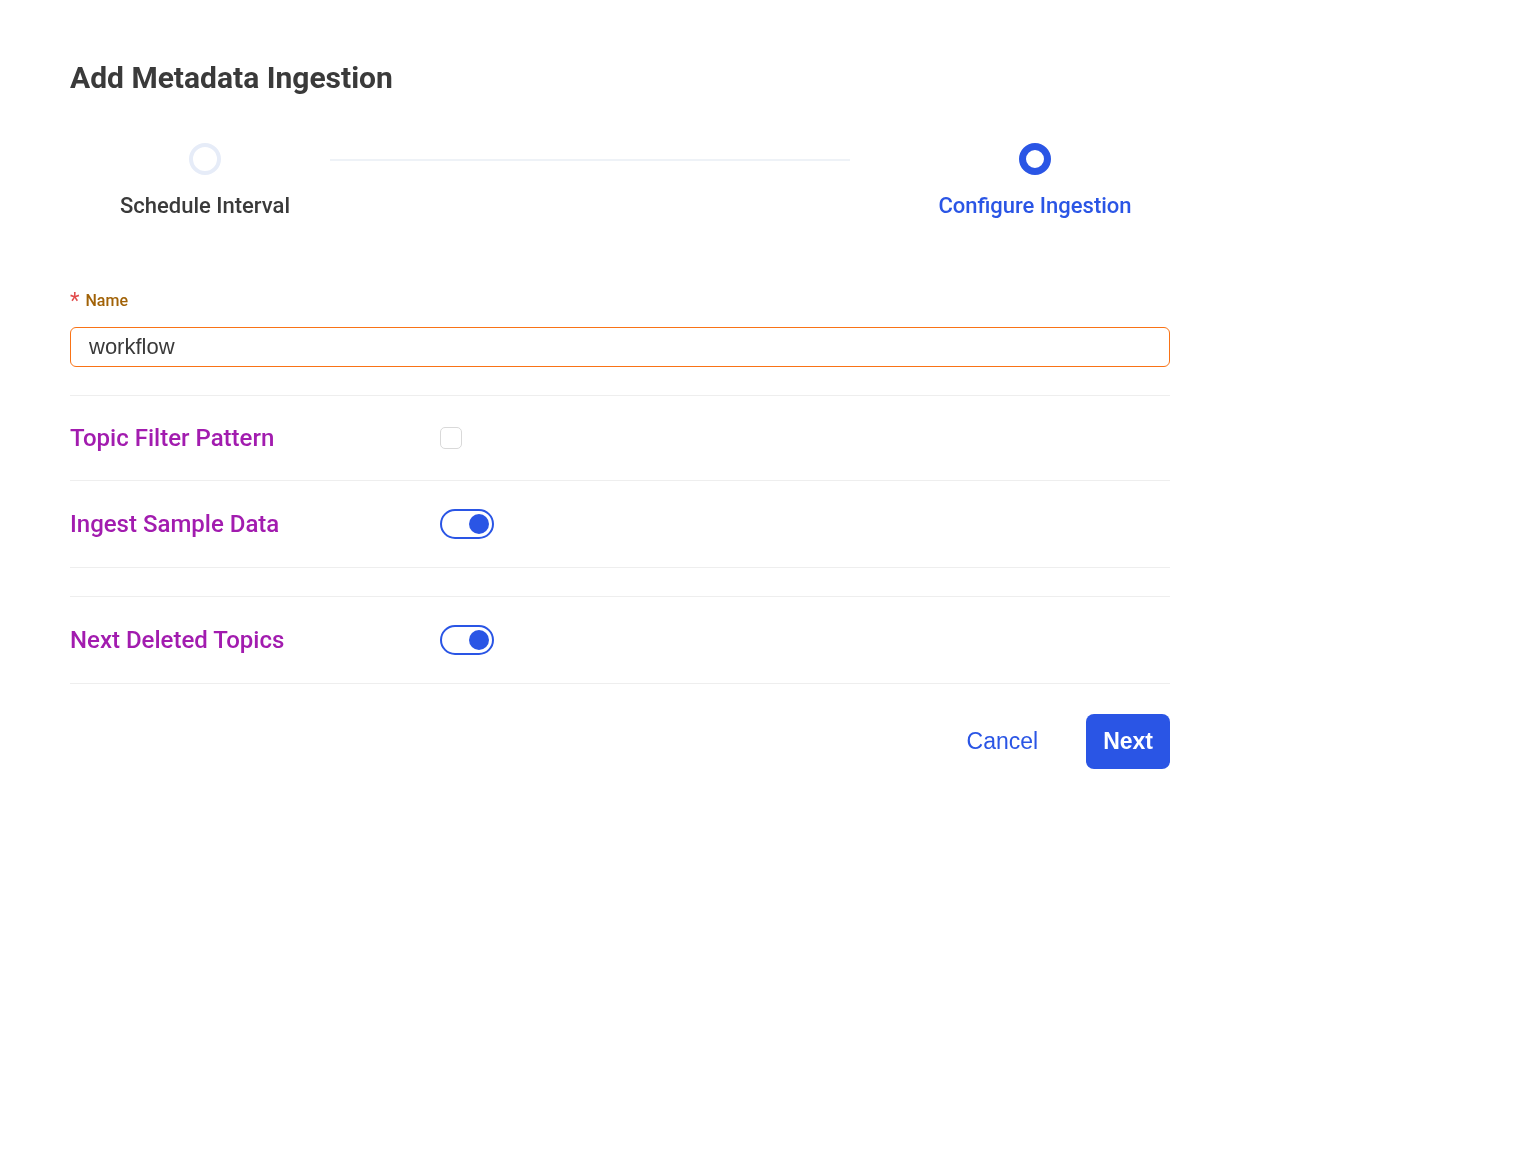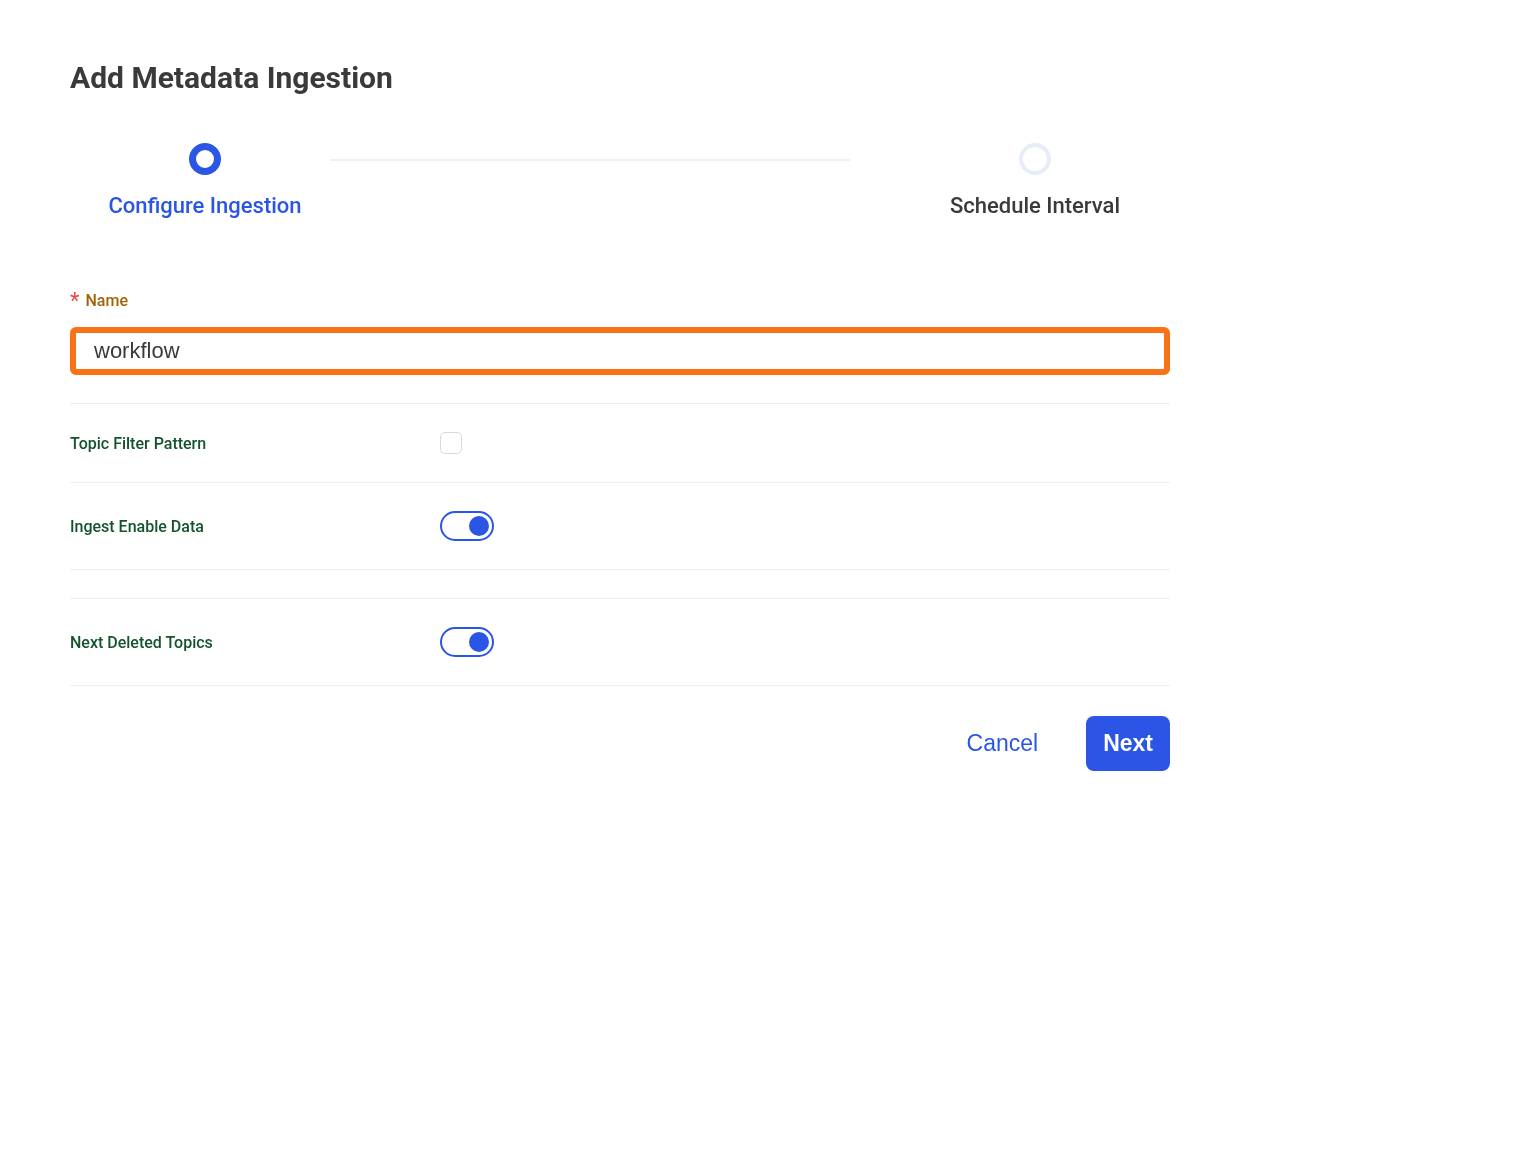--- a/index.html
+++ b/index.html
@@ -83,41 +83,41 @@
     color: #e24c4c;
     font-size: 22px;
   }
   .field-label {
     font-size: 16px;
     font-weight: 500;
     color: #a16207;
   }
   .text-input {
     width: 100%;
-    height: 48px;
-    border: 6px solid #f97316;
+    height: 40px;
+    border: 1px solid #f97316;
     border-radius: 6px;
     padding: 0 18px;
     font-size: 22px;
     color: #3a3a3a;
     outline: none;
   }
   .divider {
     border: none;
     border-top: 1px solid #eeeeee;
     margin: 28px 0;
   }
   .toggle-row {
     display: flex;
     align-items: center;
   }
   .toggle-label {
-    font-size: 16px;
-    font-weight: 500;
-    color: #14532d;
+    font-size: 24px;
+    font-weight: 500;
+    color: #a21caf;
     width: 370px;
   }
   .checkbox {
     width: 22px;
     height: 22px;
     border: 1.5px solid #d9d9d9;
     border-radius: 5px;
     background: #ffffff;
     cursor: pointer;
   }
@@ -180,26 +180,26 @@
 </style>
 </head>
 <body>
 
 <div class="container">
   <h1 class="page-title">Add Metadata Ingestion</h1>
 
   <div class="stepper">
     <div class="stepper-line"></div>
     <div class="step">
+      <div class="step-circle inactive"></div>
+      <div class="step-label inactive">Schedule Interval</div>
+    </div>
+    <div class="step">
       <div class="step-circle active"></div>
       <div class="step-label active">Configure Ingestion</div>
-    </div>
-    <div class="step">
-      <div class="step-circle inactive"></div>
-      <div class="step-label inactive">Schedule Interval</div>
     </div>
   </div>
 
   <div class="form-group">
     <div class="field-label-row">
       <span class="required-star">*</span>
       <span class="field-label">Name</span>
     </div>
     <input type="text" class="text-input" value="workflow" style="">
   </div>
@@ -207,21 +207,21 @@
   <hr class="divider">
 
   <div class="toggle-row">
     <span class="toggle-label">Topic Filter Pattern</span>
     <div class="checkbox"></div>
   </div>
 
   <hr class="divider">
 
   <div class="toggle-row">
-    <span class="toggle-label">Ingest Enable Data</span>
+    <span class="toggle-label">Ingest Sample Data</span>
     <div class="switch on">
       <div class="switch-knob"></div>
     </div>
   </div>
 
   <hr class="divider">
 
 
   <hr class="divider">
 

